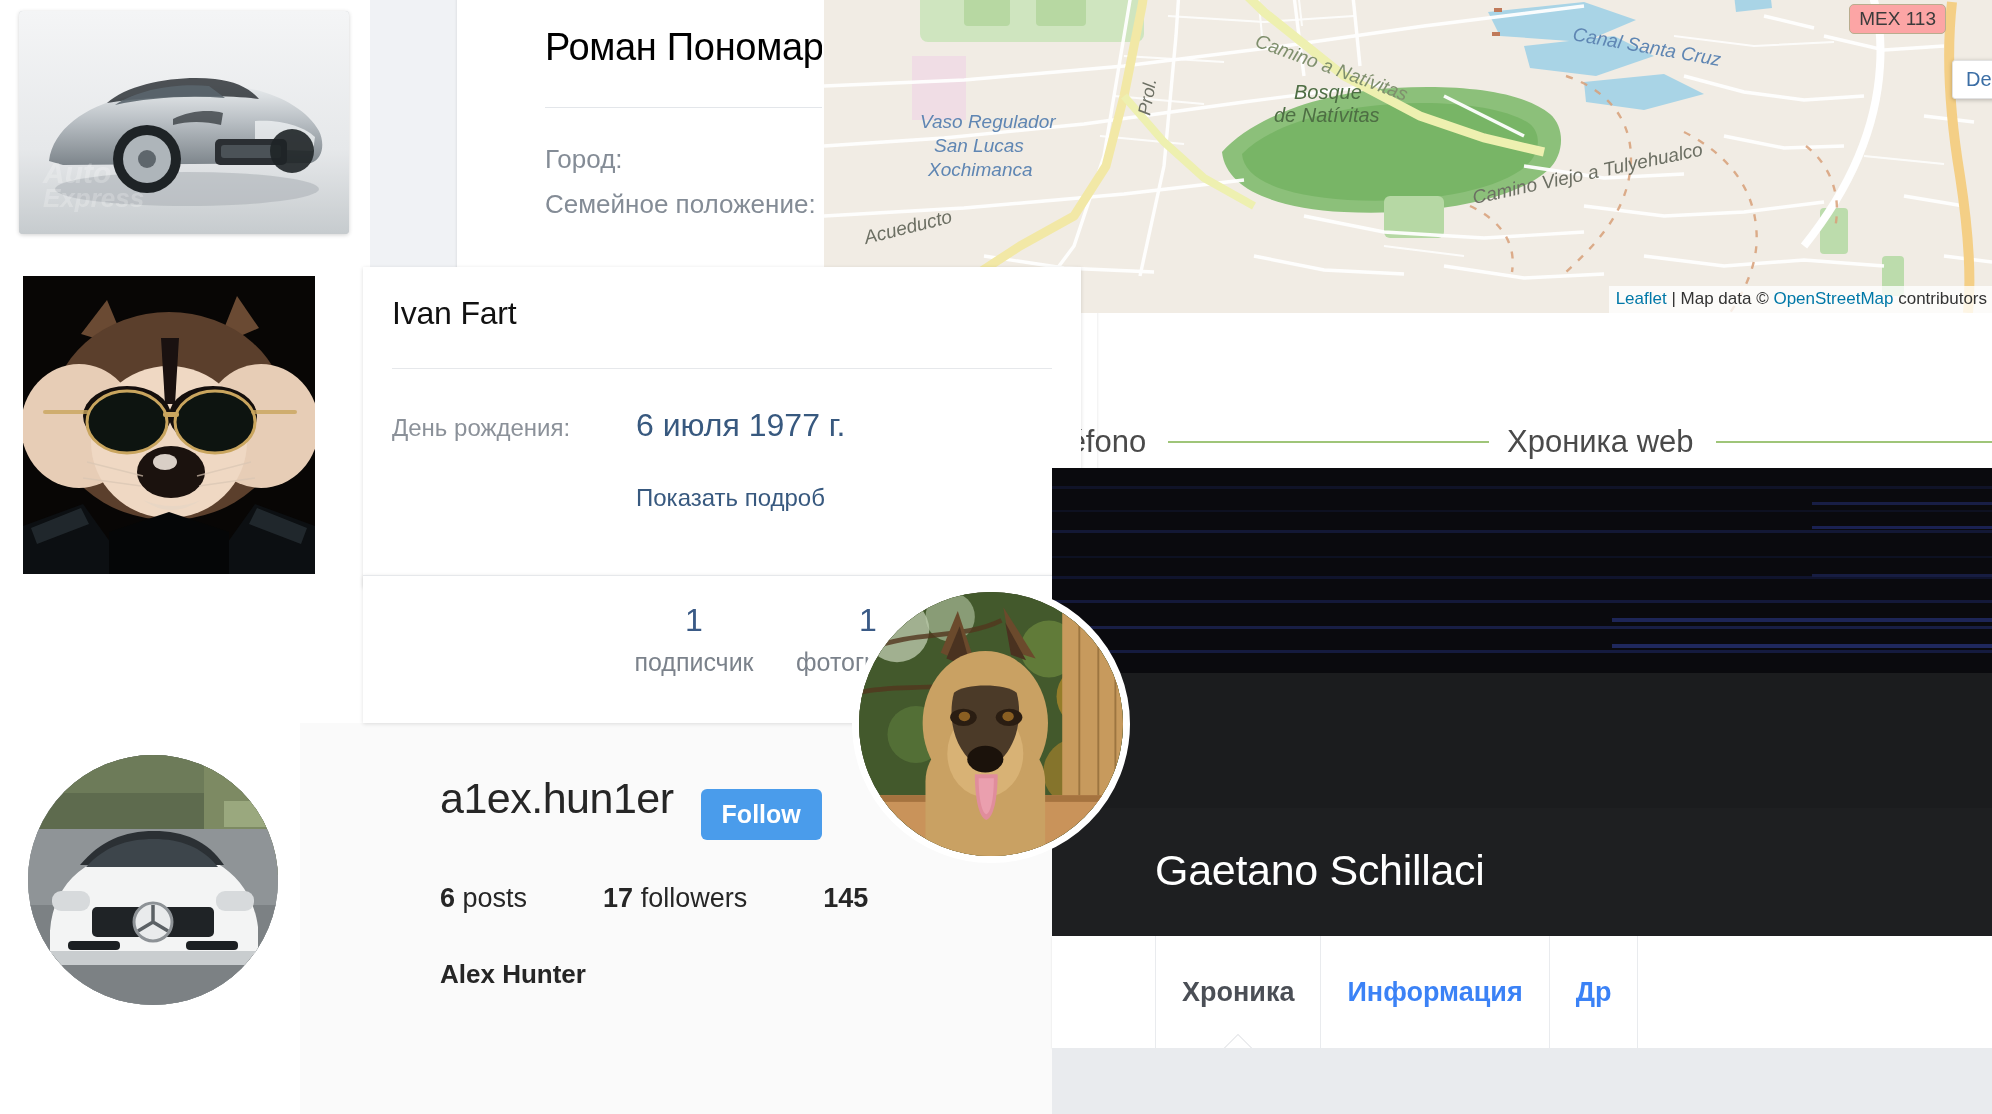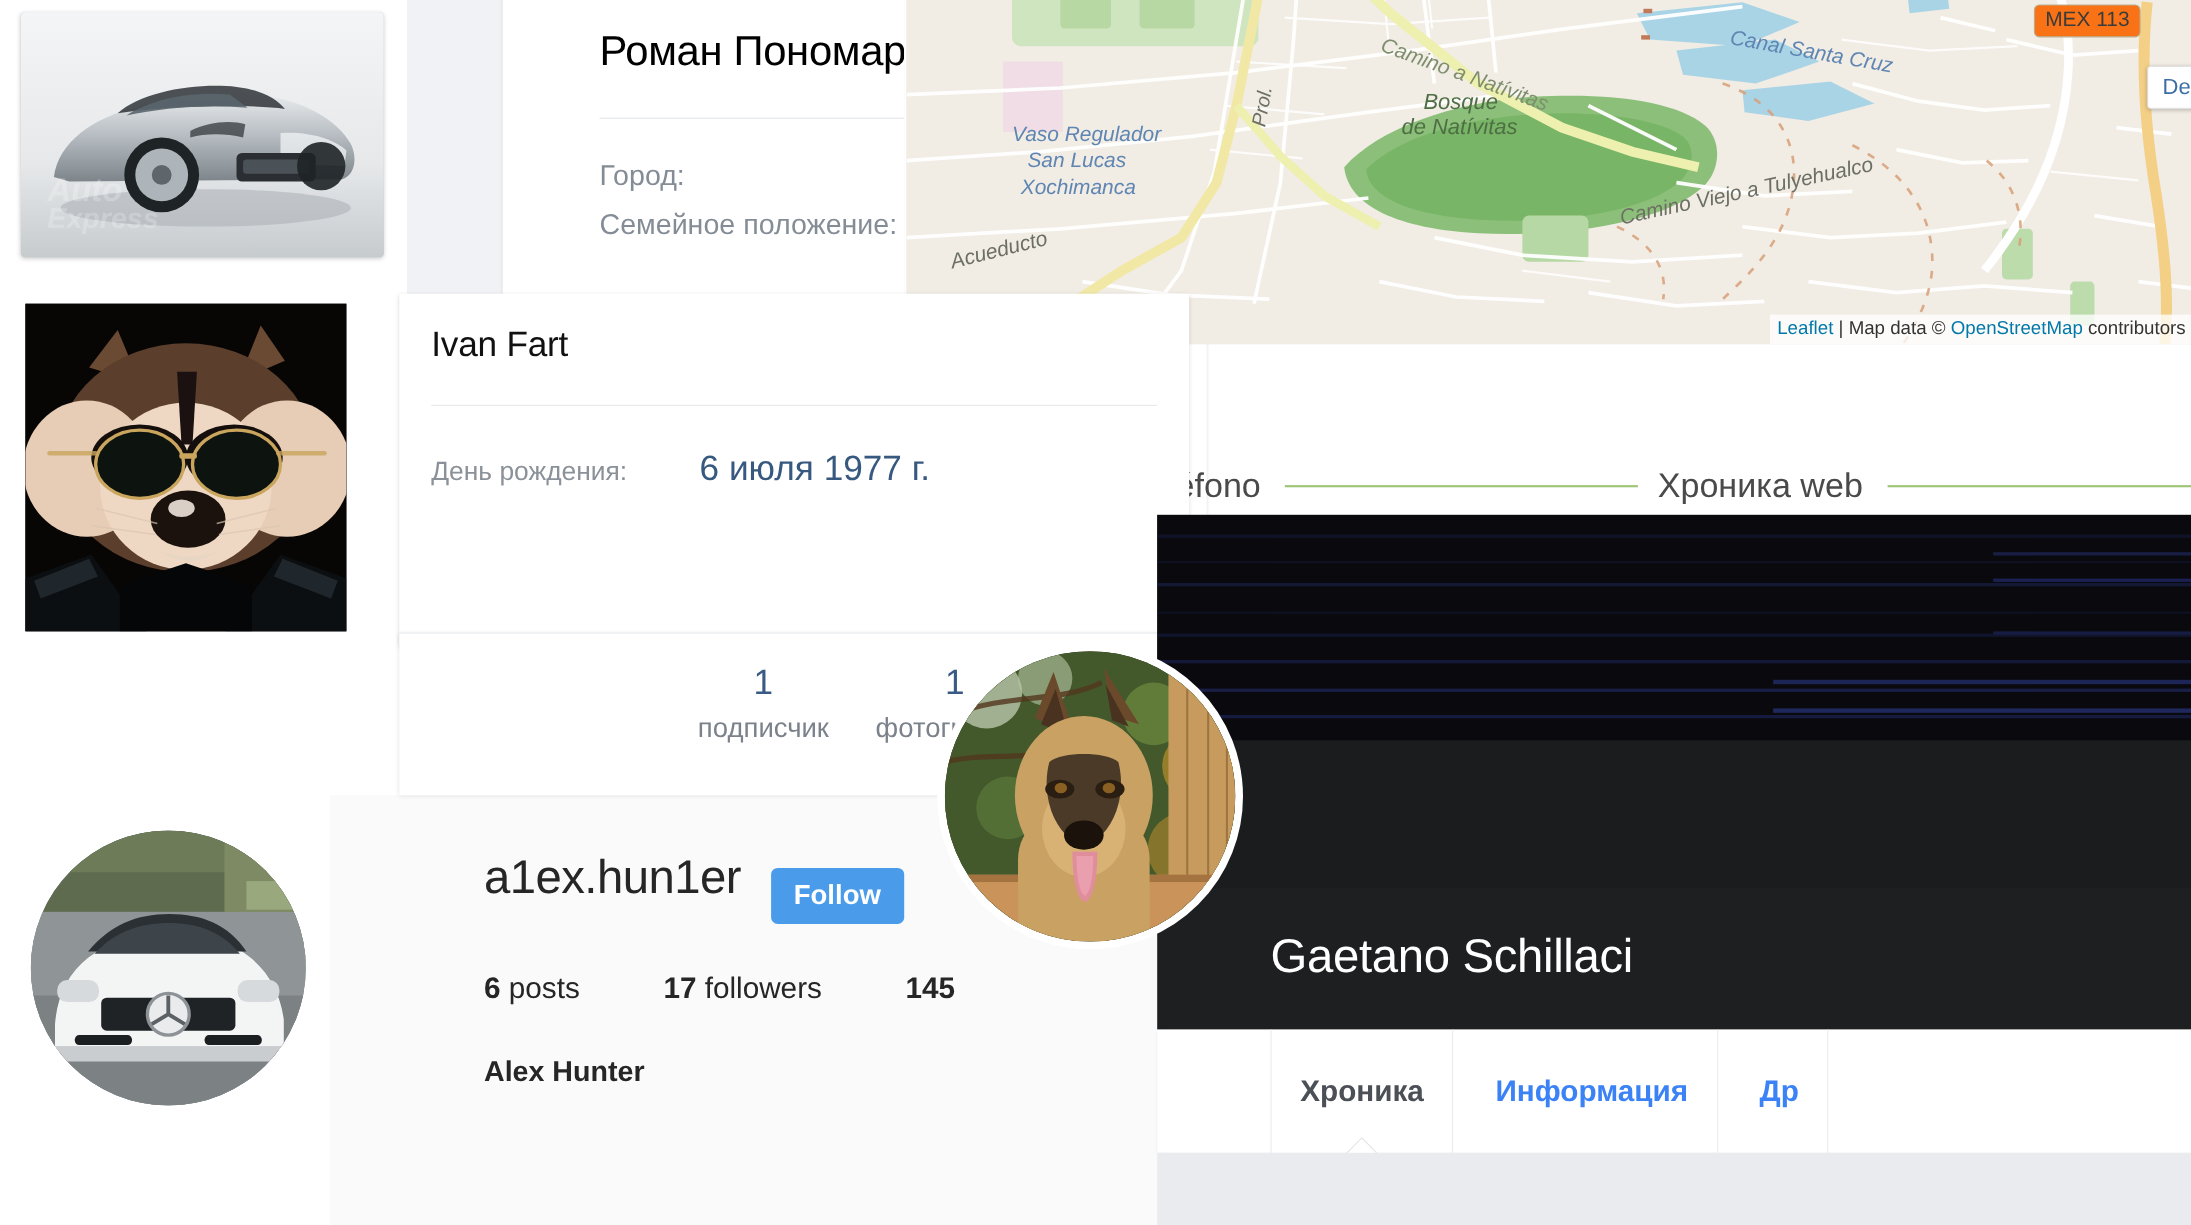--- a/index.html
+++ b/index.html
@@ -71,21 +71,21 @@
   }
   .attrib a{color:#0078a8;text-decoration:none;}
   .map-tooltip{
     position:absolute;left:1128px;top:144px;
     background:#fff;border:1px solid #e2e2e2;border-radius:3px;
     box-shadow:0 1px 4px rgba(0,0,0,.25);
     padding:7px 13px;font-size:20px;color:#3b6ea5;white-space:nowrap;z-index:4;
   }
   .shield{
     position:absolute;right:48px;top:88px;
-    background:#f97316;border:1px solid #b9ad8e;border-radius:5px;
+    background:#fca5a5;border:1px solid #b9ad8e;border-radius:5px;
     font-size:19px;color:#3b3b3b;padding:3px 9px;font-weight:500;z-index:4;
   }
 
   
   #ivan-card{
     position:absolute;left:363px;top:267px;width:718px;height:320px;
     background:#fff;box-shadow:0 1px 4px rgba(0,0,0,.14);z-index:8;
   }
   #ivan-card .pad{padding:0 29px;}
   .ivan-title{font-size:32px;color:#111;padding-top:28px;letter-spacing:-.2px;}
@@ -138,21 +138,20 @@
     position:absolute;left:0;top:340px;width:940px;height:128px;
     background:#1e1f21;
   }
   .fb-name{
     position:absolute;left:103px;top:38px;font-size:43px;color:#fff;letter-spacing:-.3px;
   }
   #fb-tabs{
     position:absolute;left:0;top:468px;width:940px;height:112px;
     background:#fff;display:flex;align-items:flex-end;
     box-shadow:0 1px 2px rgba(0,0,0,.1);
-    gap:12px;
   }
   .fb-tab{
     position:relative;height:112px;display:flex;align-items:center;justify-content:center;
     font-size:27px;font-weight:bold;color:#3b82f6;
     border-right:1px solid #e9ebee;box-sizing:border-box;padding:0 26px;white-space:nowrap;
   }
   .fb-tab.first{border-left:1px solid #e9ebee;margin-left:103px;}
   .fb-tab.active{color:#4b4f56;}
   .fb-tab.active:after{
     content:"";position:absolute;left:50%;bottom:-1px;transform:translateX(-50%);
@@ -310,20 +309,21 @@
 
   <div id="ivan-card" class="panel">
     <div class="pad">
       <div class="ivan-title">Ivan Fart</div>
       <div class="ivan-rule"></div>
       <div class="ivan-rows">
         <div class="ivan-row">
           <span class="ivan-label">День рождения:</span>
           <span class="ivan-val">6 июля 1977 г.</span>
         </div>
+        <div class="ivan-more">Показать подроб</div>
       </div>
     </div>
   </div>
 
   <div id="stats-strip">
     <div class="stat" id="stat1">
       <div class="num">1</div>
       <div class="cap">подписчик</div>
     </div>
     <div class="stat" id="stat2">

